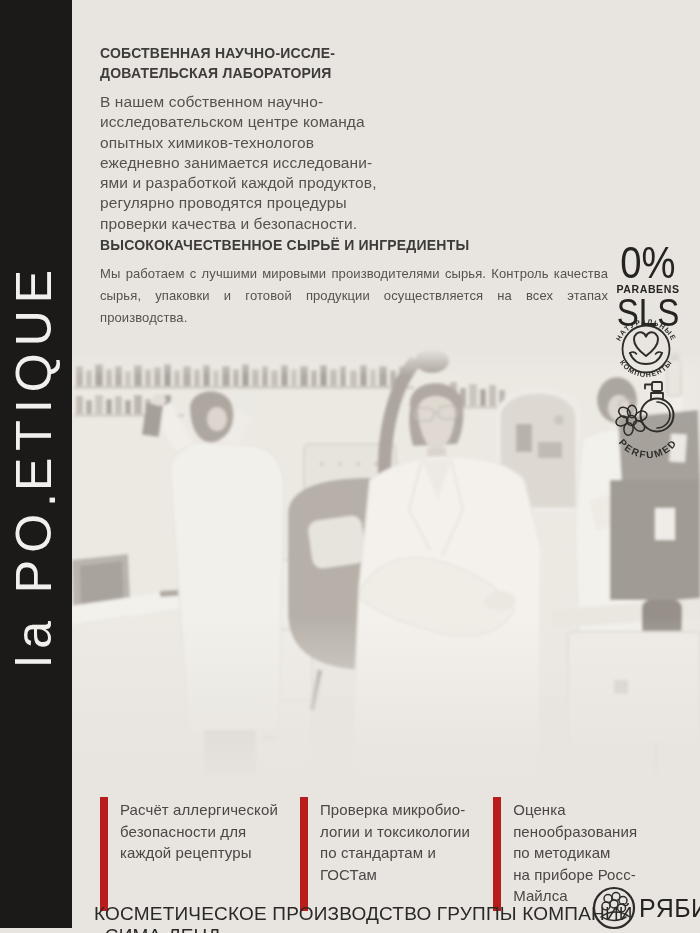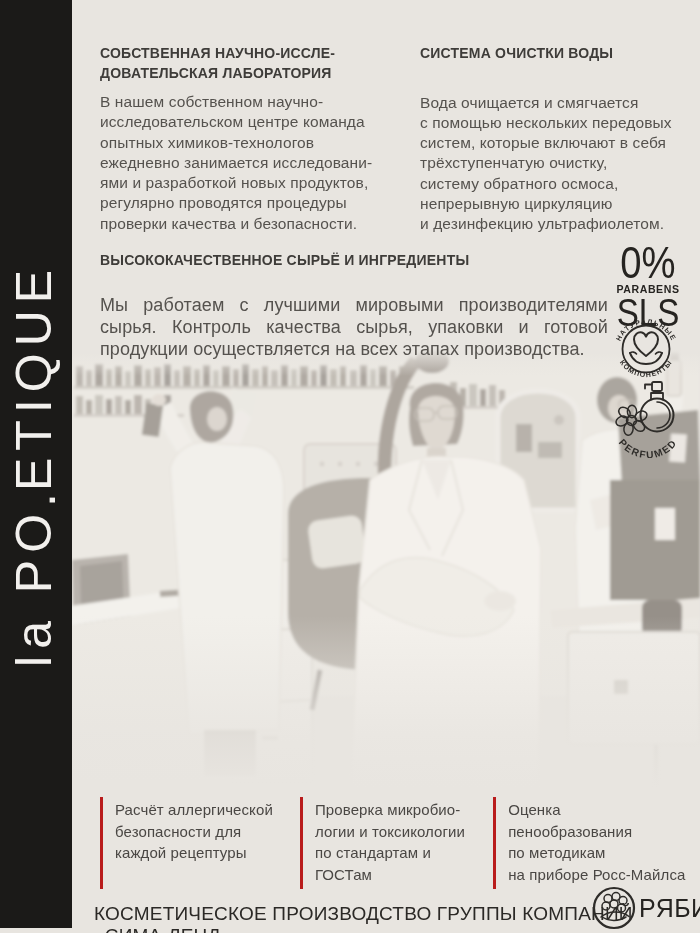--- a/index.html
+++ b/index.html
@@ -31,37 +31,37 @@
     line-height:19.5px;letter-spacing:0.2px;
   }
   .col-body{
     font-size:15.5px;color:var(--body-text);
     line-height:20.3px;letter-spacing:0.1px;
   }
   .sec-lab{position:absolute;left:100px;top:44px;width:302px;}
   .sec-lab .col-body{margin-top:9px;}
   .sec-water{position:absolute;left:420px;top:44px;width:276px;}
   .sec-water .col-body{margin-top:29px;}
-  .sec-ingr{position:absolute;left:100px;top:251px;width:508px;}
-  .sec-ingr .col-body{margin-top:23px;font-size:18px;line-height:22px;text-align:justify;}
+  .sec-ingr{position:absolute;left:100px;top:236px;width:508px;}
+  .sec-ingr .col-body{margin-top:7px;font-size:13px;line-height:22px;text-align:justify;}
   
   .badge-zero{position:absolute;left:598px;top:243px;width:100px;text-align:center;color:var(--ink);}
   .badge-zero .zero{font-size:45px;line-height:40px;font-weight:400;transform:scaleX(.85);}
   .badge-zero .parabens{font-size:11px;line-height:11px;font-weight:bold;letter-spacing:.6px;transform:scaleX(.96);margin-top:1px;}
   .badge-zero .sls{font-size:39px;line-height:34px;font-weight:400;transform:scaleX(.85);margin-top:1px;}
   .badge-natural{position:absolute;left:608px;top:311px;}
   .badge-perfumed{position:absolute;left:602px;top:376px;}
   .badge-stroke{stroke:#2e2c29;fill:none;stroke-linecap:round;stroke-linejoin:round;}
   .arc-text{font-family:"Liberation Sans",sans-serif;font-weight:bold;fill:#2e2c29;}
   
   .photo{position:absolute;left:70px;top:348px;width:630px;height:440px;}
   
   .features{position:absolute;left:100px;top:797px;width:596px;display:flex;}
   .feature{
-    border-left:3px solid #b91c1c;padding:2px 10px 4px 12px;
+    border-left:8px solid #b91c1c;padding:2px 10px 4px 12px;
     font-size:15px;line-height:21.5px;color:#4a4744;letter-spacing:0.1px;
   }
   .feature.f1{width:200px;}
   .feature.f2{width:188px;margin-left:3px;}
   .feature.f3{width:206px;margin-left:8px;}
   
   .footer-text{
     position:absolute;left:94px;top:903px;font-size:19px;letter-spacing:0.2px;
     color:#2b2926;font-weight:400;
   }
@@ -260,35 +260,25 @@
     </div>
   </div>
 
   <div class="sec-lab">
     <div class="col-title pre">СОБСТВЕННАЯ  НАУЧНО-ИССЛЕ-
 ДОВАТЕЛЬСКАЯ ЛАБОРАТОРИЯ</div>
     <div class="col-body pre">В нашем собственном научно-
 исследовательском центре команда
 опытных  химиков-технологов
 ежедневно занимается исследовани-
-ями и разработкой новых продуктов,
+ями и разработкой каждой продуктов,
 регулярно проводятся процедуры
 проверки качества и безопасности.</div>
   </div>
 
-  <div class="sec-water">
-    <div class="col-title pre">СИСТЕМА ОЧИСТКИ ВОДЫ</div>
-    <div class="col-body pre">Вода очищается и смягчается
-с помощью  нескольких  передовых
-систем, которые  включают  в себя
-трёхступенчатую  очистку,
-систему  обратного  осмоса,
-непрерывную  циркуляцию
-и дезинфекцию  ультрафиолетом.</div>
-  </div>
 
   <div class="sec-ingr">
     <div class="col-title">ВЫСОКОКАЧЕСТВЕННОЕ СЫРЬЁ И ИНГРЕДИЕНТЫ</div>
     <div class="col-body">Мы работаем с лучшими мировыми производителями сырья. Контроль качества сырья, упаковки и готовой продукции осуществляется на всех этапах производства.</div>
   </div>
 
   <div class="badge-zero">
     <div class="zero">0%</div>
     <div class="parabens">PARABENS</div>
     <div class="sls">SLS</div>

